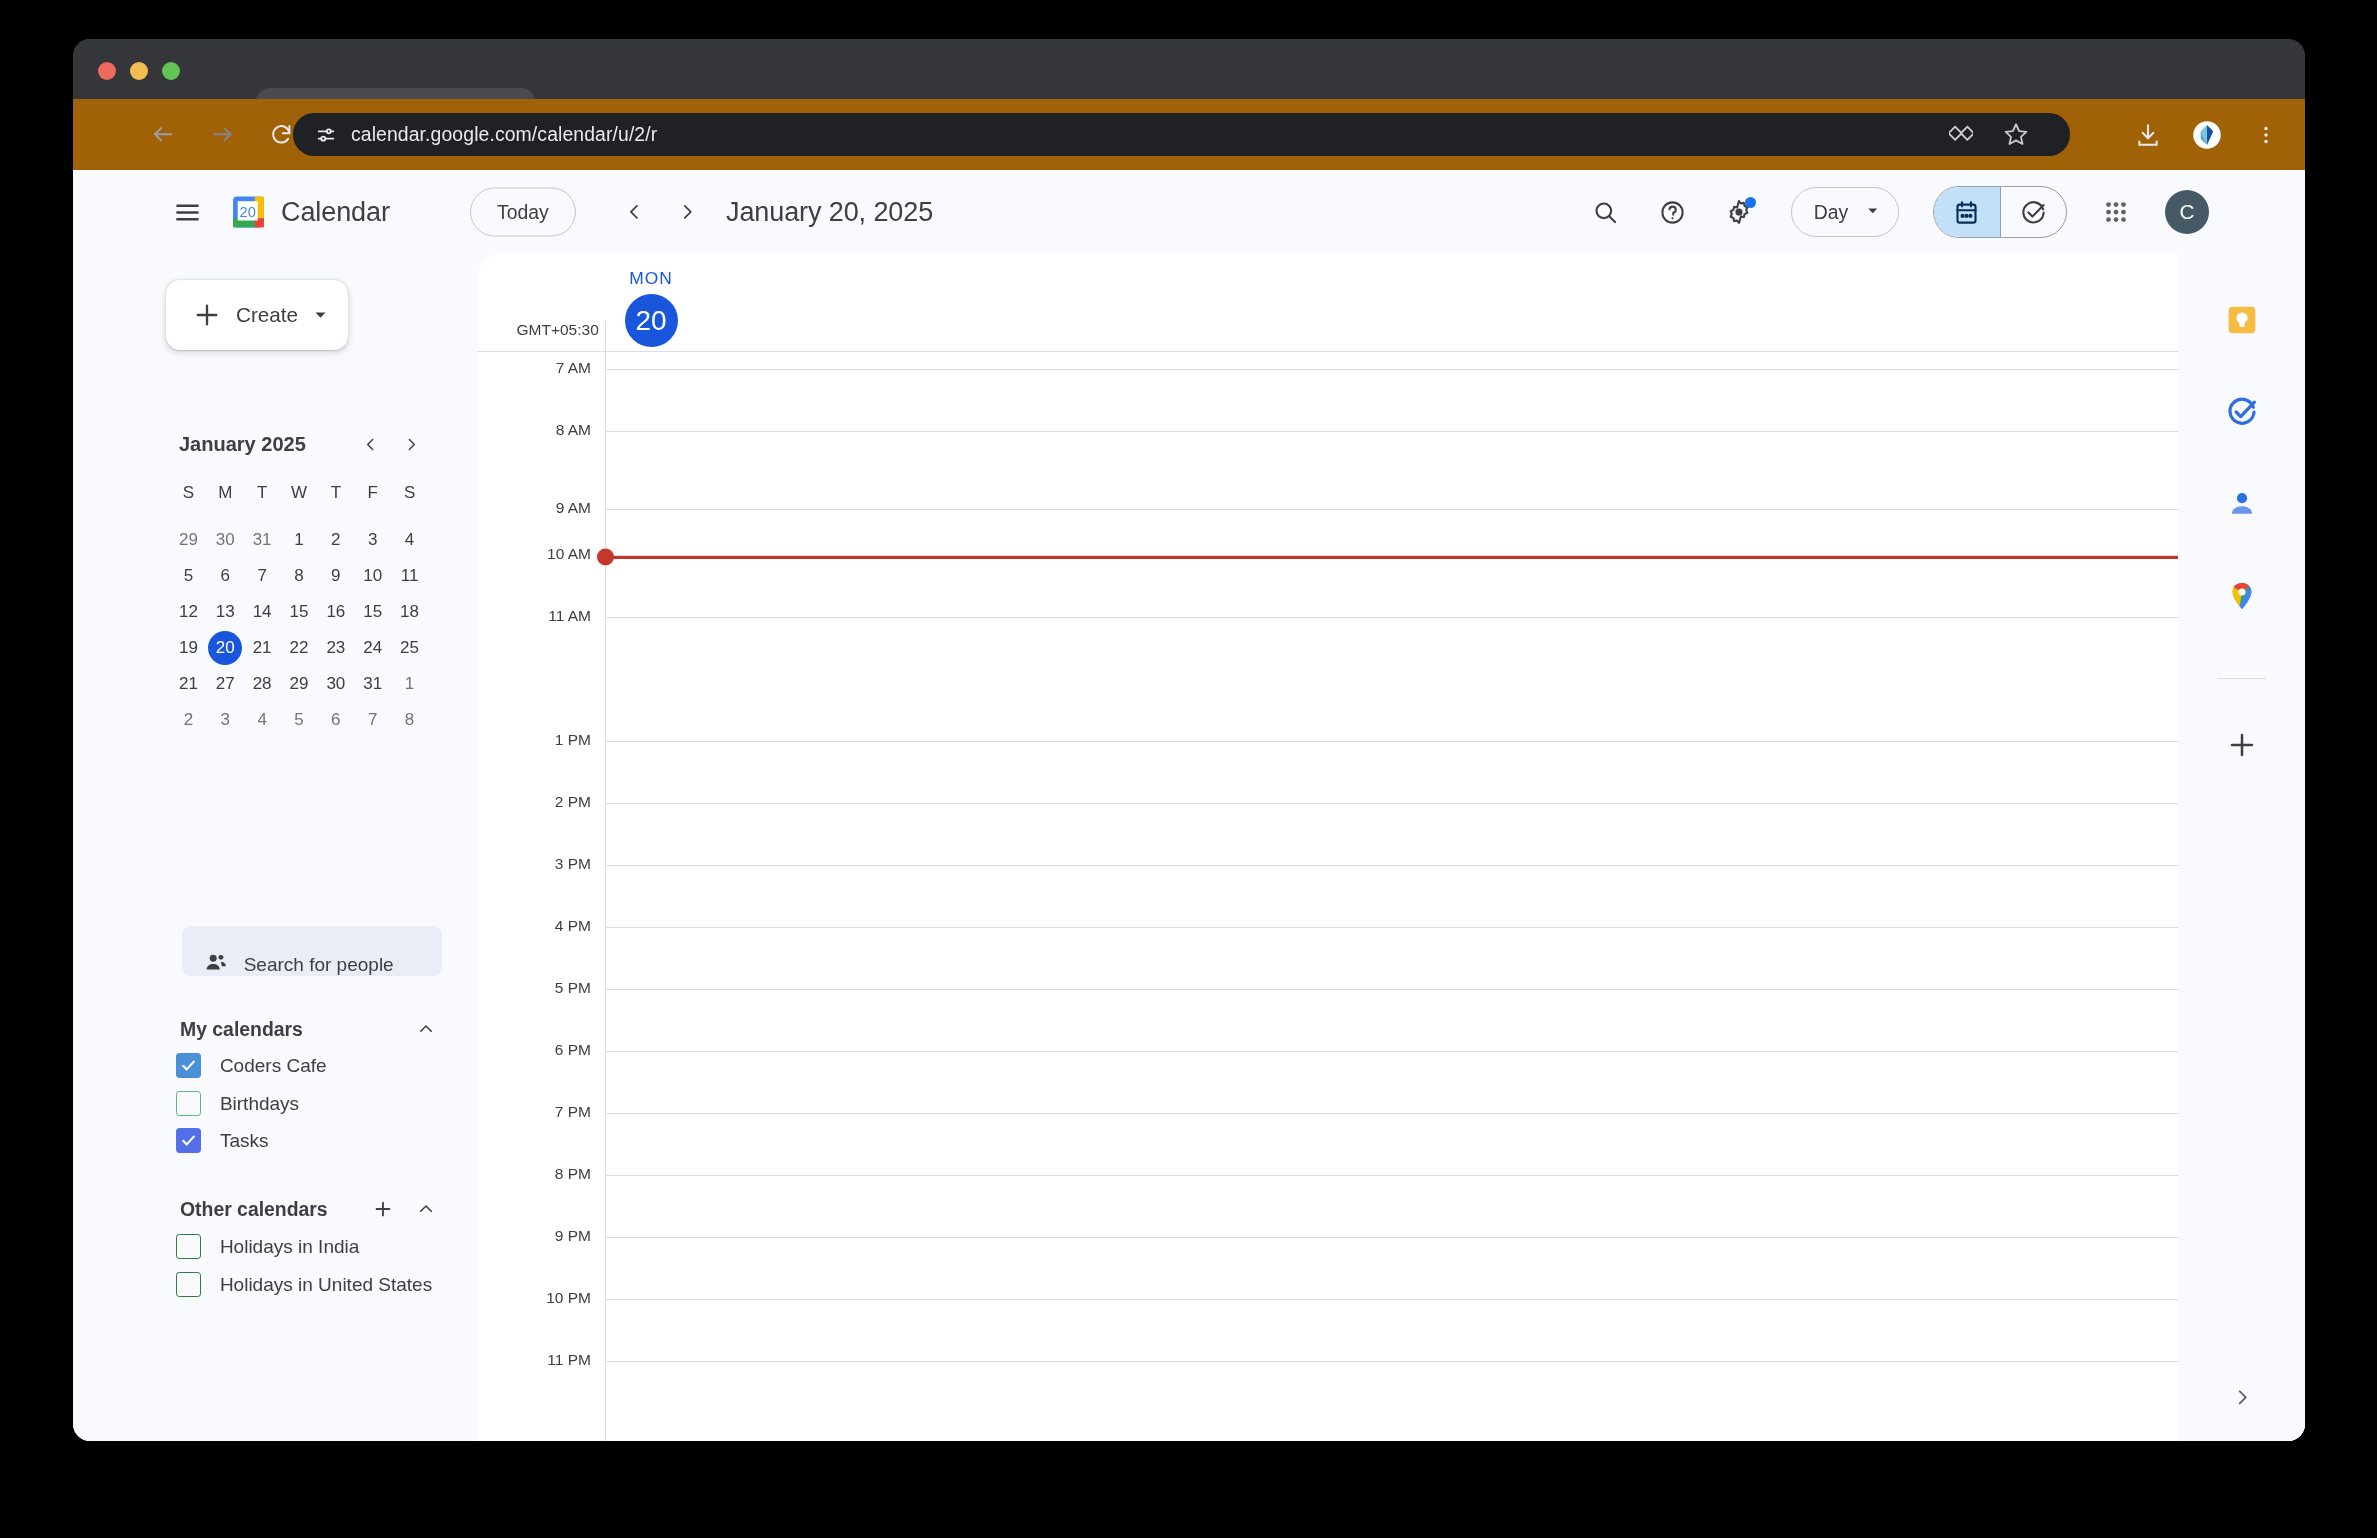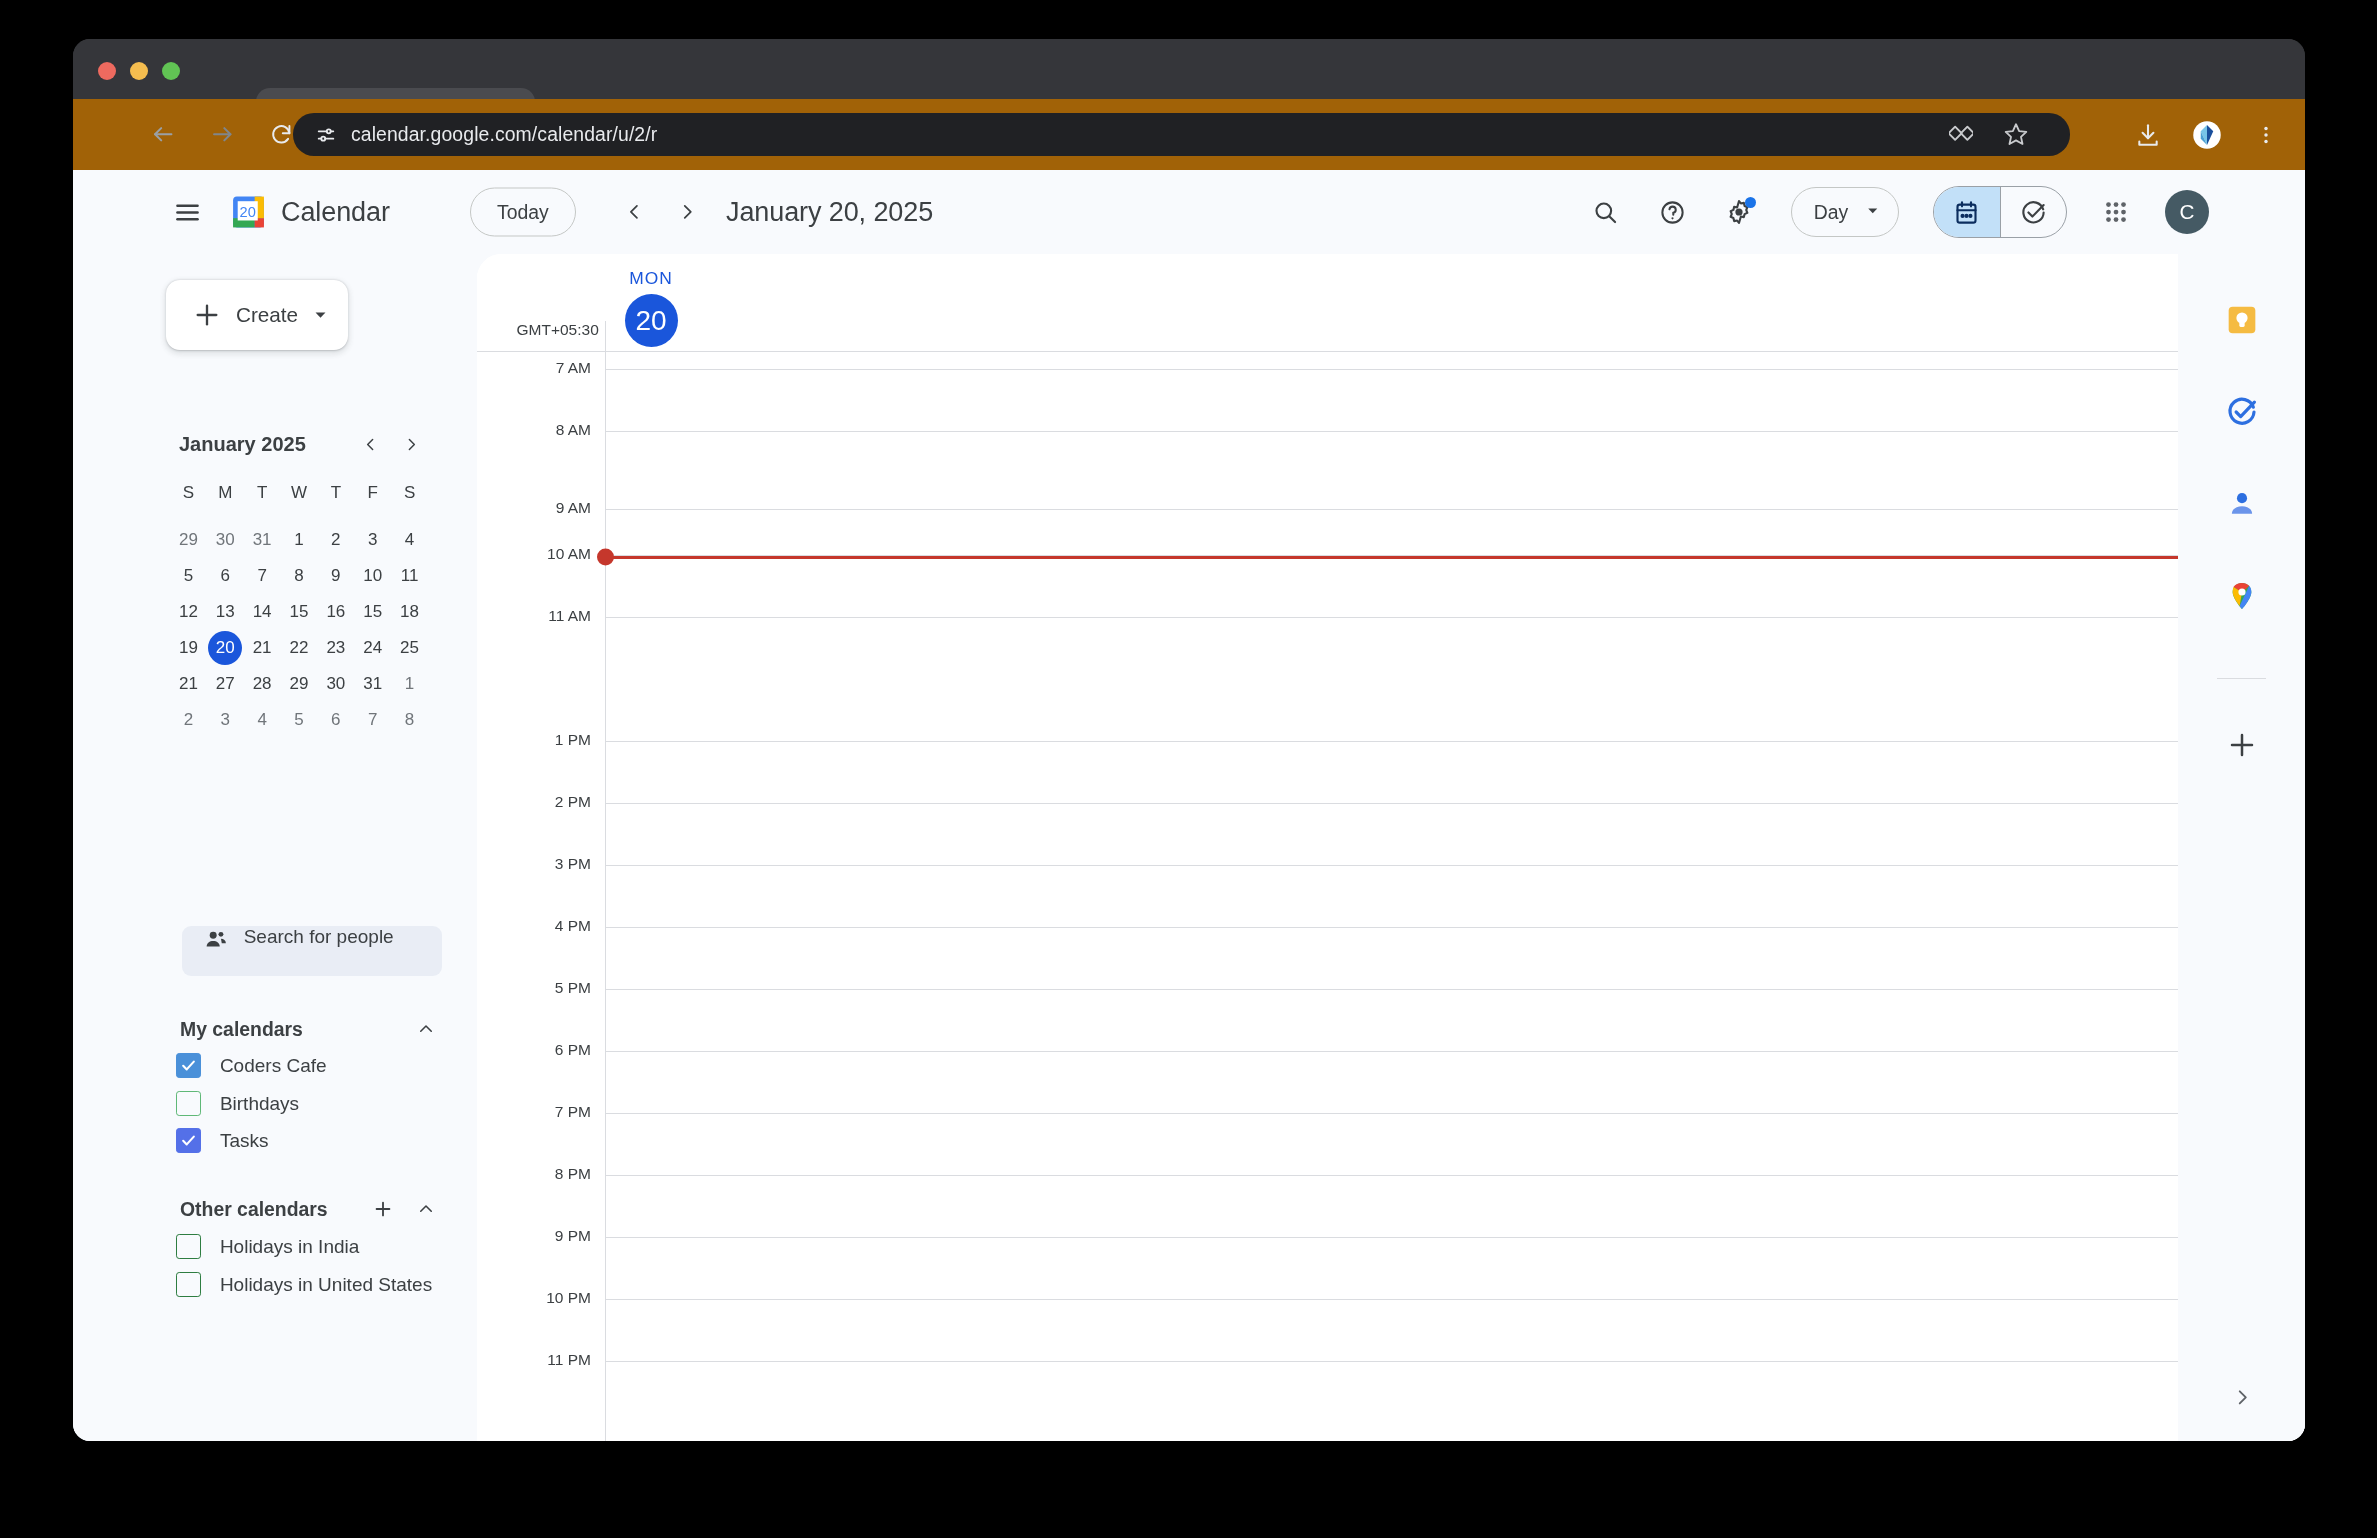--- a/index.html
+++ b/index.html
@@ -261,21 +261,21 @@
     width: 34px; height: 34px; border-radius: 50%;
     display: flex; align-items: center; justify-content: center;
   }
   .mini-cell.today .num { background: #1a56db; color: #ffffff; }
 
   
   .search-people {
     position: absolute; left: 109px; top: 672px;
     width: 260px; height: 50px;
     background: #e9edf5; border-radius: 9px;
-    display: flex; align-items: flex-start;
+    display: flex; align-items: flex-end;
   }
   .sp-icon { margin-left: 20.7px; width: 27px; height: 27px;
     display: flex; align-items: center; justify-content: center; }
   .sp-text { margin-left: 14px; font-size: 19px; color: #3c4043; }
 
   
   .cal-group-title {
     position: absolute; left: 107px;
     width: 261px; height: 40px;
     display: flex; align-items: center; justify-content: space-between;

